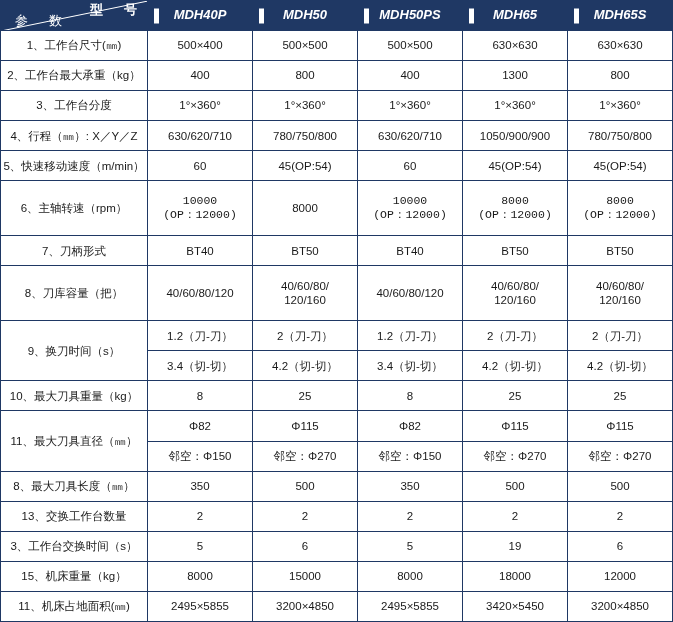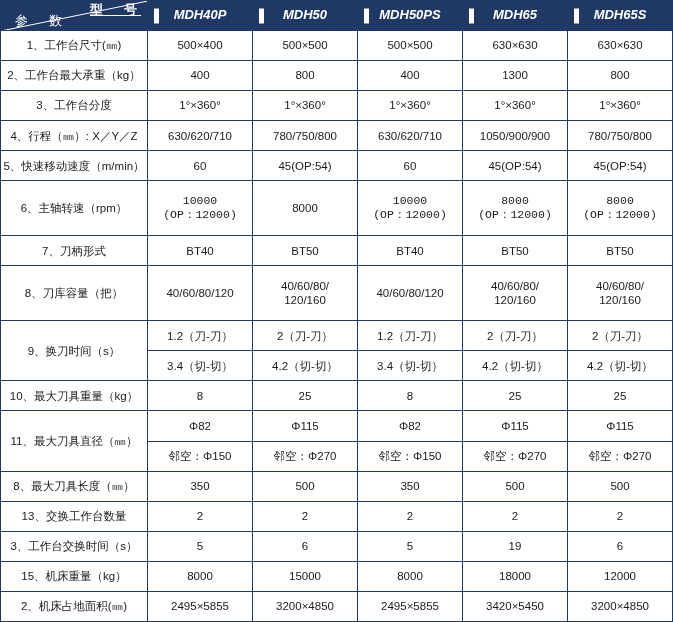--- a/index.html
+++ b/index.html
@@ -53,21 +53,20 @@
     overflow: hidden;
   }
   th.corner .diag svg { display: block; }
   th.corner .model {
     position: absolute;
     top: 1px;
     right: 6px;
     font-size: 13px;
     font-weight: bold;
     letter-spacing: 4px;
-    text-decoration: underline;
   }
   th.corner .param {
     position: absolute;
     bottom: 1px;
     left: 14px;
     font-size: 13px;
     font-weight: normal;
     letter-spacing: 4px;
     margin-top: 20px;
   }
@@ -280,21 +279,21 @@
     <tr>
       <td class="rowlabel">15、机床重量（kg）</td>
       <td class="val">8000</td>
       <td class="val">15000</td>
       <td class="val">8000</td>
       <td class="val">18000</td>
       <td class="val">12000</td>
     </tr>
 
     <tr>
-      <td class="rowlabel">2、机床占地面积(㎜)</td>
+      <td class="rowlabel">11、机床占地面积(㎜)</td>
       <td class="val">2495×5855</td>
       <td class="val">3200×4850</td>
       <td class="val">2495×5855</td>
       <td class="val">3420×5450</td>
       <td class="val">3200×4850</td>
     </tr>
   </tbody>
 </table>
 </div>
 

